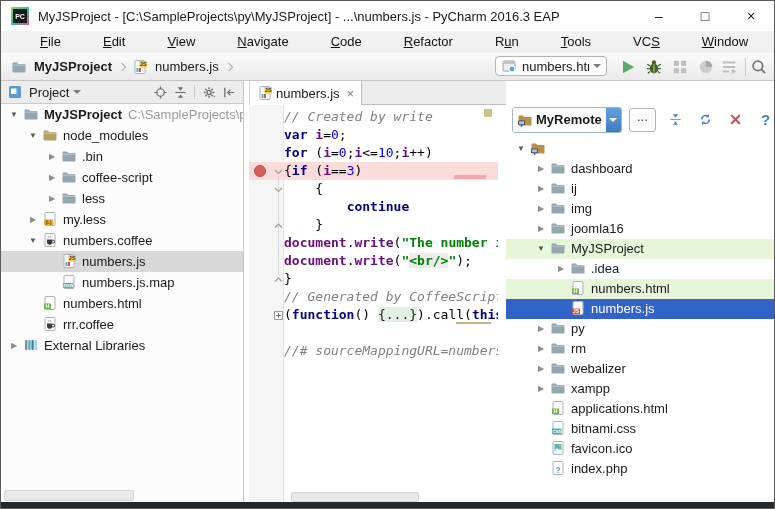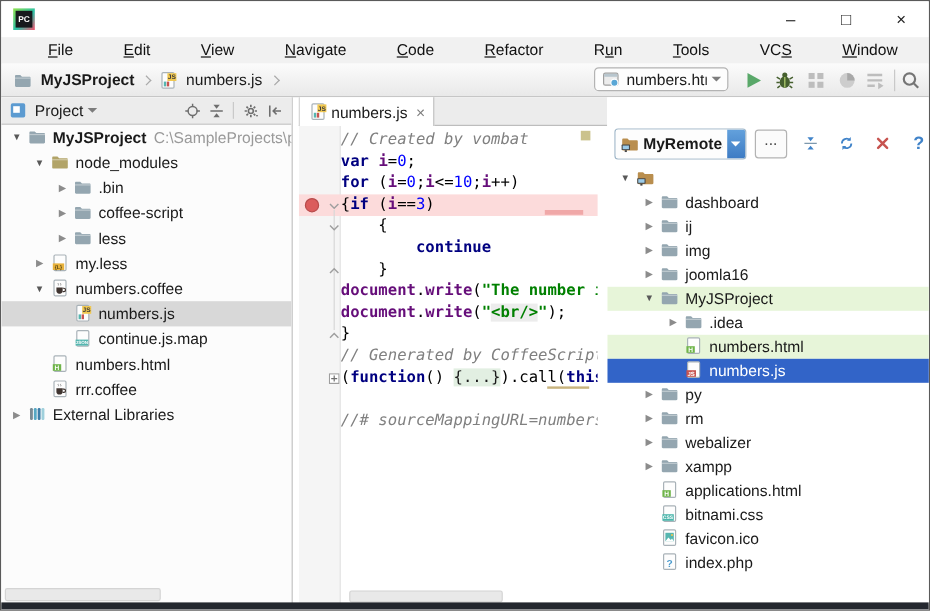--- a/index.html
+++ b/index.html
@@ -106,20 +106,21 @@
 </style>
 </head>
 <body>
 
 <div id="win">
 
   <div class="titlebar">
     <div class="applogo">
         <i>PC</i>
       </div>
+    <span class="wtitle">MyJSProject - [C:\SampleProjects\py\MyJSProject] - ...\numbers.js - PyCharm 2016.3 EAP</span>
     <div class="wctrls">
       <span class="wbtn">–</span>
       <span class="wbtn">□</span>
       <span class="wbtn">×</span>
     </div>
   </div>
 
   <div class="menubar" id="menubar">
       <span class="menu-item"><u>F</u>ile</span>
       <span class="menu-item"><u>E</u>dit</span>
@@ -307,21 +308,21 @@
             </svg></span>
           <span class="tlab">numbers.js</span>
         </div>
         <div class="trow" style="padding-left: 42px;">
           <span class="arr"></span>
           <span class="tico"><svg viewBox="0 0 16 16" xmlns="http://www.w3.org/2000/svg">
               <rect x="3" y="1.5" width="10" height="13" rx="1" fill="#fdfdfd" stroke="#a9b2b8"></rect>
               <rect x="2" y="9" width="10.5" height="5" fill="#56b6b0"></rect>
               <text x="7.2" y="13" font-size="3.8" font-weight="bold" fill="#fff" text-anchor="middle" font-family="Liberation Sans,sans-serif">JSON</text>
             </svg></span>
-          <span class="tlab">continue.js.map</span>
+          <span class="tlab">numbers.js.map</span>
         </div>
         <div class="trow" style="padding-left: 23px;">
           <span class="arr"></span>
           <span class="tico"><svg viewBox="0 0 16 16" xmlns="http://www.w3.org/2000/svg">
               <rect x="3" y="1.5" width="10" height="13" rx="1" fill="#fdfdfd" stroke="#a9b2b8"></rect>
               <rect x="2" y="8.5" width="7" height="5.5" fill="#6fb54a"></rect>
               <text x="5.5" y="13.1" font-size="5.5" font-weight="bold" fill="#fff" text-anchor="middle" font-family="Liberation Sans,sans-serif">H</text>
             </svg></span>
           <span class="tlab">numbers.html</span>
         </div>
@@ -360,21 +361,21 @@
               <text x="11.2" y="7.2" font-size="5.5" font-weight="bold" fill="#3b3b3b" text-anchor="middle" font-family="Liberation Sans,sans-serif">JS</text>
             </svg></span>
         <span>numbers.js</span>
         <span class="tab-close">×</span>
       </div>
     </div>
     <div class="ed-body" id="edBody">
       <div class="gutter"></div>
       <div class="bp-line" style="top: 57px;"></div>
         <div class="code" id="codeArea">
-          <div class="cl"><span class="tk-cmt">// Created by vombat</span></div>
+          <div class="cl"><span class="tk-cmt">// Created by write</span></div>
           <div class="cl"><span class="tk-kw">var</span><span class="tk-pl"> </span><span class="tk-gl">i</span><span class="tk-pl">=</span><span class="tk-num">0</span><span class="tk-pl">;</span></div>
           <div class="cl"><span class="tk-kw">for</span><span class="tk-pl"> (</span><span class="tk-gl">i</span><span class="tk-pl">=</span><span class="tk-num">0</span><span class="tk-pl">;</span><span class="tk-gl">i</span><span class="tk-pl">&lt;=</span><span class="tk-num">10</span><span class="tk-pl">;</span><span class="tk-gl">i</span><span class="tk-pl">++)</span></div>
           <div class="cl"><span class="tk-pl">{</span><span class="tk-kw">if</span><span class="tk-pl"> (</span><span class="tk-gl">i</span><span class="tk-pl">==</span><span class="tk-num">3</span><span class="tk-pl">)</span></div>
           <div class="cl"><span class="tk-pl">    {</span></div>
           <div class="cl"><span class="tk-pl">        </span><span class="tk-kw">continue</span></div>
           <div class="cl"><span class="tk-pl">    }</span></div>
           <div class="cl"><span class="tk-gl">document</span><span class="tk-pl">.</span><span class="tk-gl">write</span><span class="tk-pl">(</span><span class="tk-str">"The number is "</span></div>
           <div class="cl"><span class="tk-gl">document</span><span class="tk-pl">.</span><span class="tk-gl">write</span><span class="tk-pl">(</span><span class="tk-str">"</span><span class="tk-inj">&lt;br/&gt;</span><span class="tk-str">"</span><span class="tk-pl">);</span></div>
           <div class="cl"><span class="tk-pl">}</span></div>
           <div class="cl"><span class="tk-cmt">// Generated by CoffeeScript 1.</span></div>

